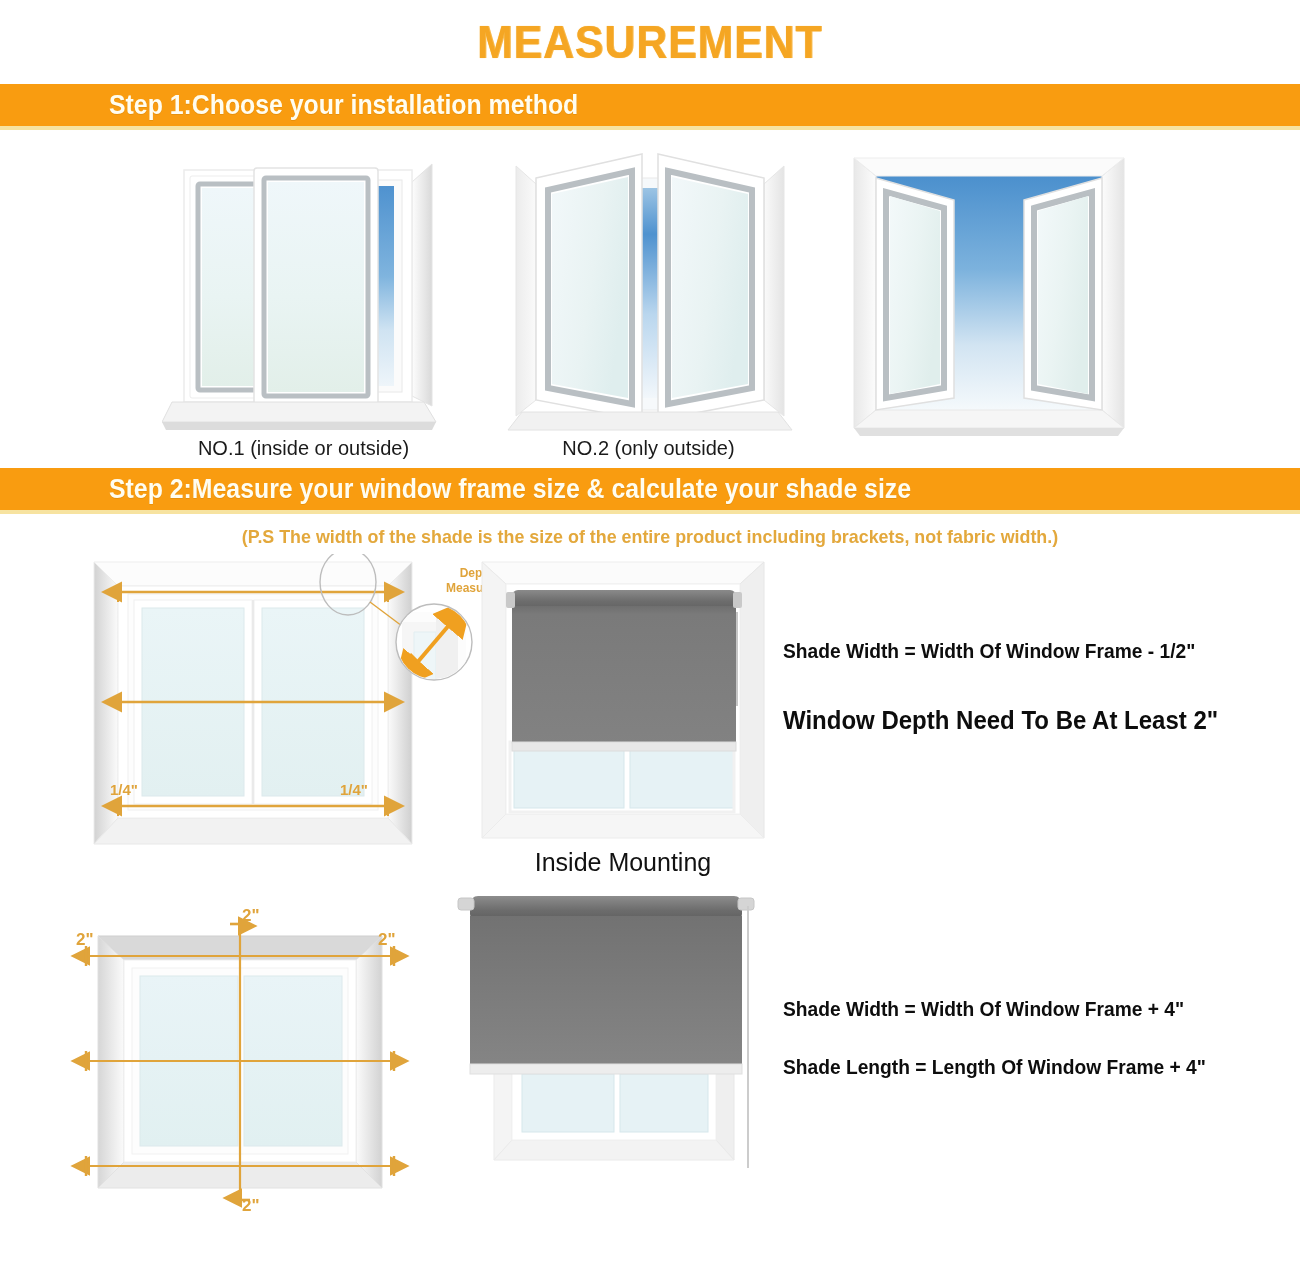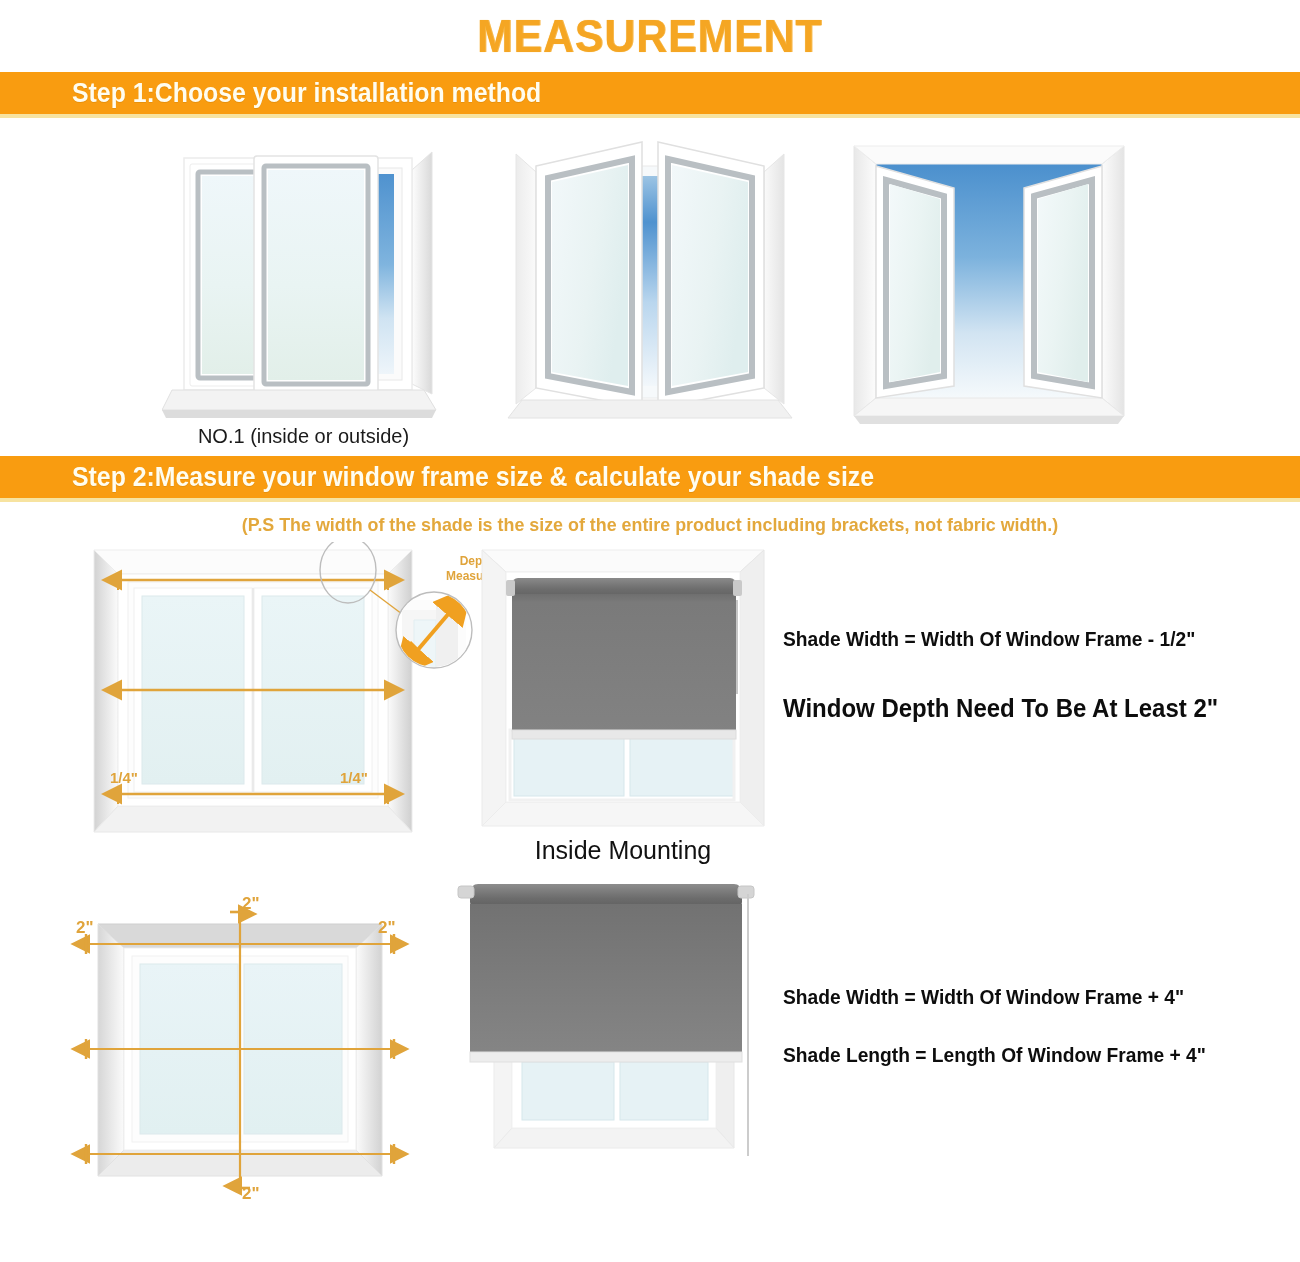--- a/index.html
+++ b/index.html
@@ -7,40 +7,40 @@
     width:1300px;height:1262px;
     background:#ffffff;
     font-family:"Liberation Sans", sans-serif;
     overflow:hidden;
     position:relative;
     -webkit-font-smoothing:antialiased;
   }
 
   
   .title-wrap{
-    height:72px;
+    height:84px;
     display:flex;align-items:center;justify-content:center;
   }
   .main-title{
     font-size:46px;
     font-weight:bold;
     letter-spacing:1px;
     color:#F5A623;
     font-family:"Liberation Sans", sans-serif;
     text-shadow:0 0 1px #f8c466, 1px 0 0 #f7b74a;
     transform:scaleX(0.93);
   }
 
   
   .step-bar{
     background:#F99C10;
     border-bottom:4px solid #F7E3A0;
     height:46px;
     display:flex;align-items:center;
-    padding-left:72px;
+    padding-left:109px;
     box-sizing:border-box;
   }
   .step-bar .step-text{
     color:#FFFDF0;
     font-size:27px;
     font-weight:bold;
     transform:scaleX(0.92);
     transform-origin:left center;
     white-space:nowrap;
     text-shadow:0 1px 0 rgba(180,110,0,.25);
@@ -210,20 +210,21 @@
         <polygon points="46,42 130,23 130,256 46,240" fill="none" stroke="#b9bfc3" stroke-width="6"></polygon>
         <polygon points="50,46 126,29 126,250 50,236" fill="url(#glass2)"></polygon>
 
         <polygon points="156,6 262,30 262,252 156,272" fill="#ffffff" stroke="#e0e0e0" stroke-width="1.5"></polygon>
         <polygon points="166,23 250,42 250,240 166,256" fill="none" stroke="#b9bfc3" stroke-width="6"></polygon>
         <polygon points="170,29 246,46 246,236 170,250" fill="url(#glass2)"></polygon>
 
         <polygon points="20,264 276,264 290,282 6,282" fill="#f1f1f1" stroke="#e2e2e2"></polygon>
       </svg>
     </div>
+    <div class="caption">NO.2  (only outside)</div>
   </div>
 
   <div class="win-cell" style="left:835px;">
     <div class="win-art">
       <svg width="292" height="290" viewBox="0 0 292 290">
         <defs>
           <linearGradient id="sky3" x1="0" y1="0" x2="0" y2="1">
             <stop offset="0%" stop-color="#4a8fcd"></stop>
             <stop offset="40%" stop-color="#7cb2dd"></stop>
             <stop offset="72%" stop-color="#d2e4f2"></stop>

